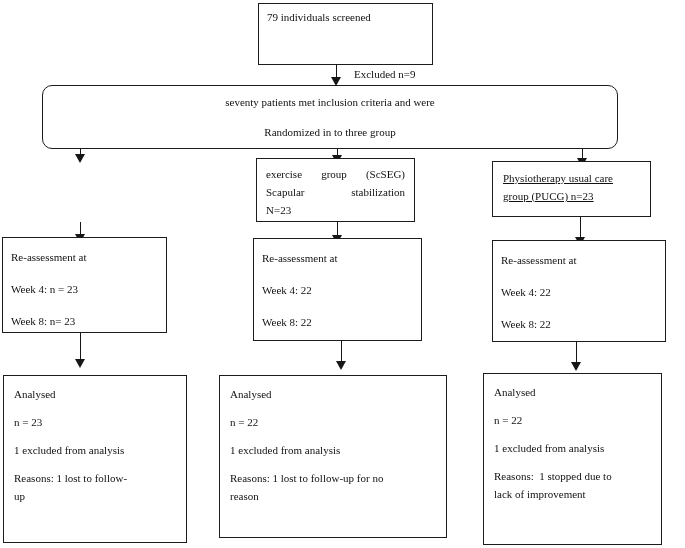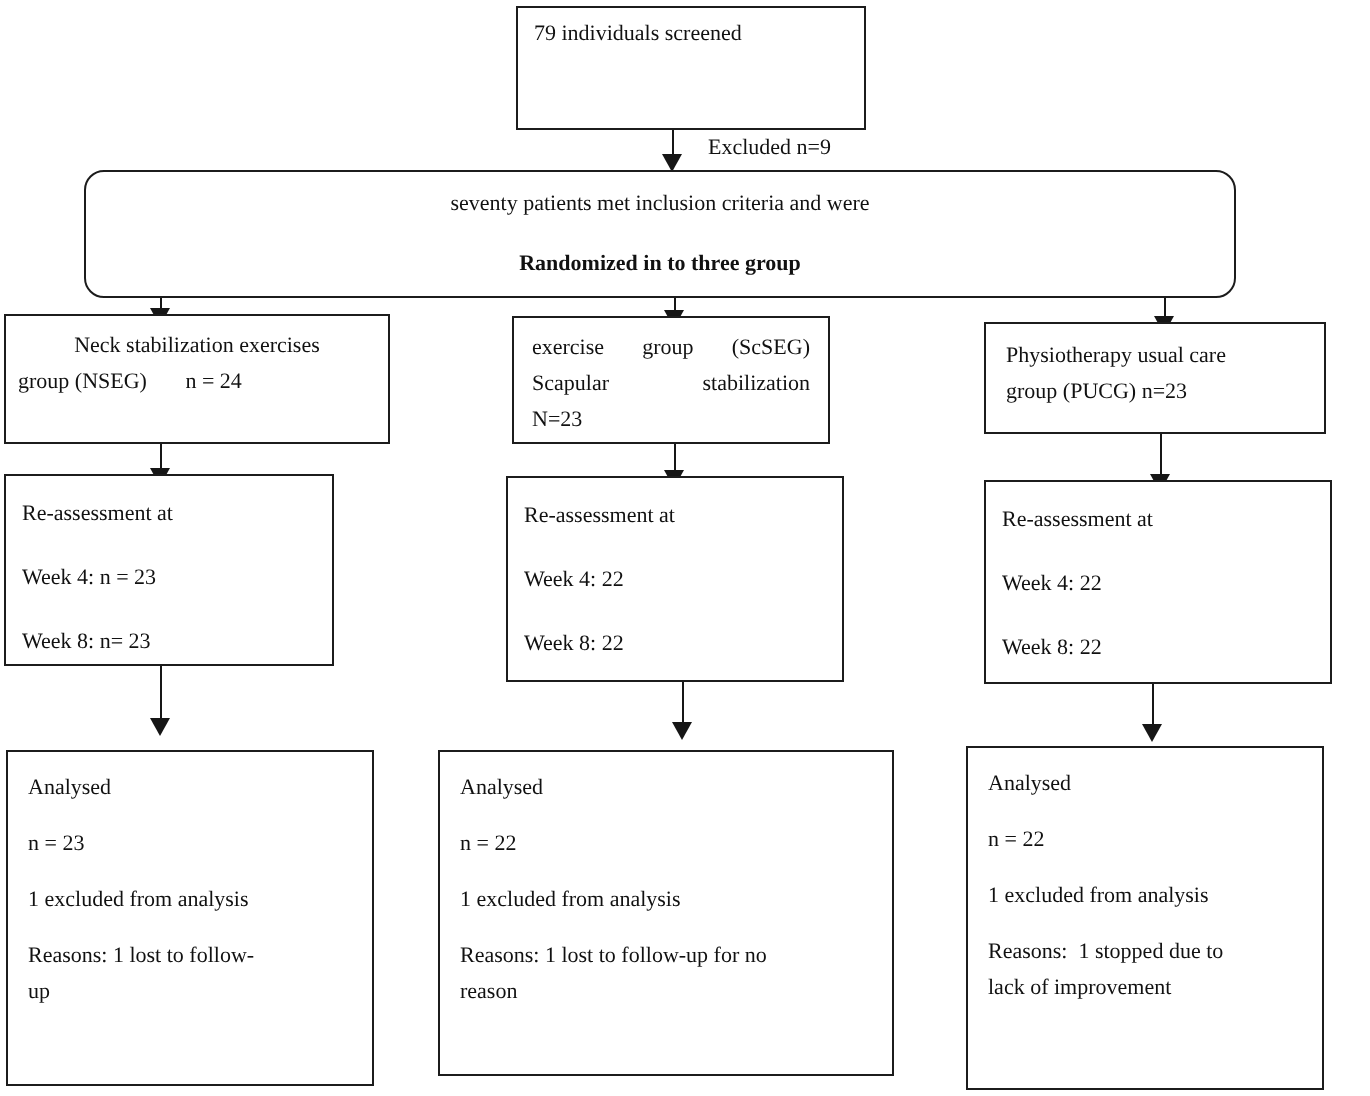--- a/index.html
+++ b/index.html
@@ -30,21 +30,21 @@
     position: absolute; bottom: 0; left: 0;
     width: 0; height: 0;
     border-left: 5.5px solid transparent;
     border-right: 5.5px solid transparent;
     border-top: 9px solid #161616;
   }
   
   .screened-txt { padding: 4px 0 0 8px; }
   
   .center-col { display: flex; flex-direction: column; align-items: center; padding-top: 7px; border-radius: 10px; }
-  .center-col .line2gap { margin-top: 12px; font-weight: bold; }
+  .center-col .line2gap { margin-top: 12px; }
   
   .grp { line-height: 17.5px; }
   .grp-nseg { padding: 6px 6px 0 6px; }
   .grp-nseg .l1 { text-align: center; }
   .grp-scseg { padding: 6px 9px 0 9px; }
   .jrow { display: flex; justify-content: space-between; }
   .grp-pucg { padding: 7px 10px 0 10px; }
   
   .reass { padding: 10px 8px 0 8px; line-height: 20px; }
   .reass .item { margin-bottom: 14px; }
@@ -79,39 +79,35 @@
   </div>
   <div class="varrow" style="left:332px; top:149px; height:15px;">
     <div class="stem"></div>
       <div class="head"></div>
   </div>
   <div class="varrow" style="left:577px; top:149px; height:18px;">
     <div class="stem"></div>
       <div class="head"></div>
   </div>
 
-  <div class="box grp grp-nseg" style="left:2px; top:157px; width:193px; height:65px;">
-    <div class="txt l1">Neck stabilization exercises</div>
-    <div class="txt">group (NSEG)       n = 24</div>
-  </div>
 
   <div class="box grp grp-scseg" style="left:256px; top:158px; width:159px; height:64px;">
     <div class="jrow">
       <span class="txt">exercise</span>
       <span class="txt">group</span>
       <span class="txt">(ScSEG)</span>
     </div>
     <div class="jrow">
       <span class="txt">Scapular</span>
       <span class="txt">stabilization</span>
     </div>
     <div class="txt">N=23</div>
   </div>
 
-  <div class="box grp grp-pucg" style="left:492px; top:161px; width:171px; height:56px;">
+  <div class="box grp grp-pucg" style="left:492px; top:161px; width:159px; height:56px;text-decoration:underline;">
     <div class="txt">Physiotherapy usual care</div>
     <div class="txt">group (PUCG) n=23</div>
   </div>
 
   <div class="varrow" style="left:75px; top:222px; height:21px;">
     <div class="stem"></div>
       <div class="head"></div>
   </div>
   <div class="varrow" style="left:332px; top:222px; height:22px;">
     <div class="stem"></div>

